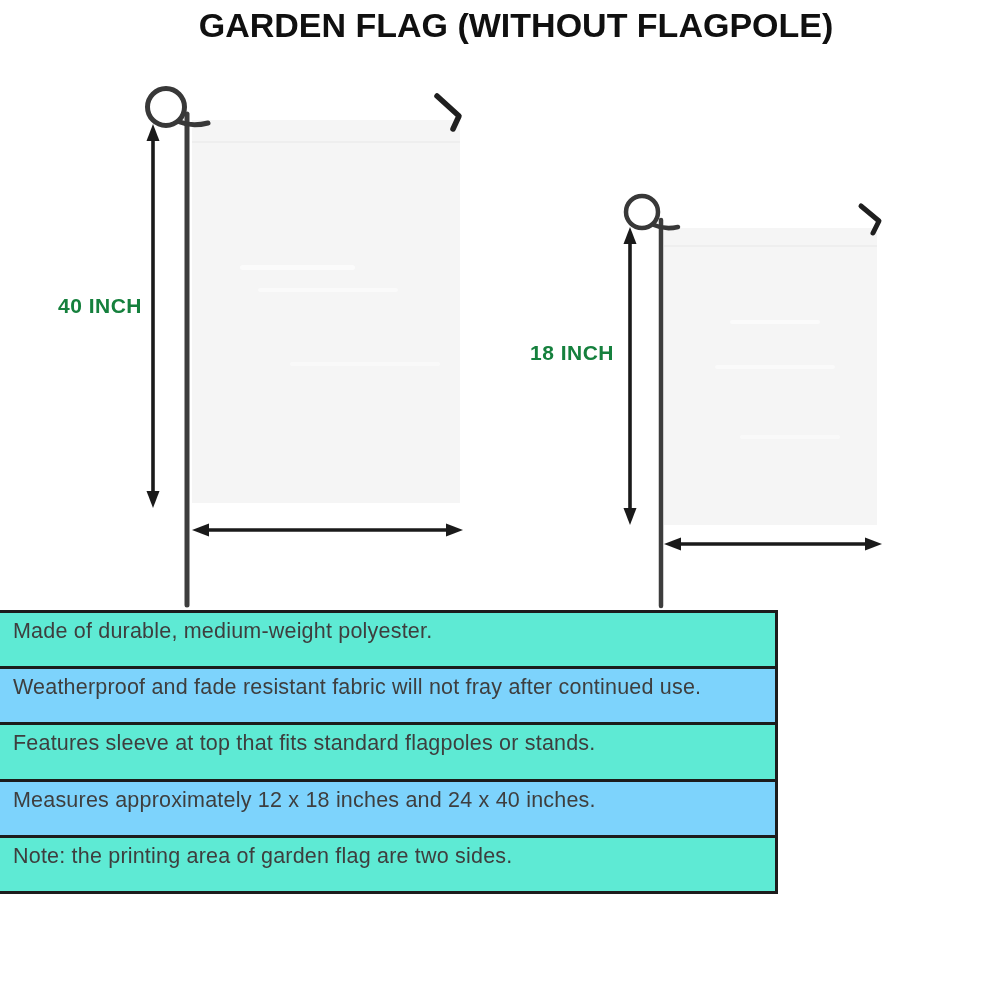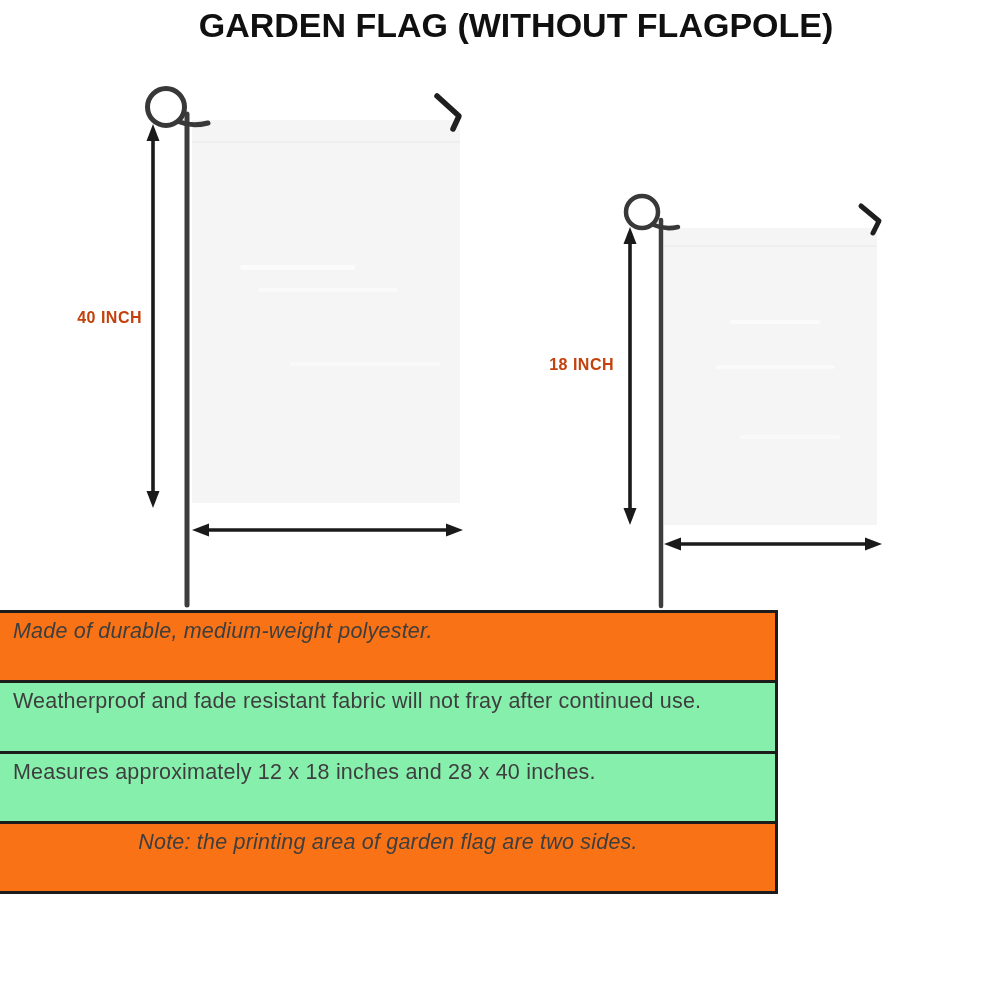--- a/index.html
+++ b/index.html
@@ -7,40 +7,40 @@
     position:relative;width:1000px;height:1000px;background:#ffffff;overflow:hidden;
     font-family:"Liberation Sans","DejaVu Sans",sans-serif;
   }
   
   .title-block{position:absolute;top:6px;left:0;width:1000px;text-align:center;color:#101010;padding-left:16px;}
   .title-line{font-weight:900;font-size:34px;line-height:38px;letter-spacing:0px;}
   
   .abs{position:absolute;}
   
   .dim-label{
-    position:absolute;font-weight:700;font-size:16px;color:#c2410c;letter-spacing:0.5px;margin-top:15px;
+    position:absolute;font-weight:700;font-size:21px;color:#15803d;letter-spacing:0.5px;
   }
   .dim-label.right{text-align:right;}
   .dim-label.center{text-align:center;}
   
   .feature-table{
     position:absolute;left:-4px;top:610px;width:782px;height:284px;
     border:3px solid #1c1c1c;box-sizing:border-box;
     display:flex;flex-direction:column;
   }
   .feature-row{
     flex:1 1 0;box-sizing:border-box;
     padding:6px 12px 0 14px;
     font-size:21.5px;color:#3e3e3e;letter-spacing:0.2px;
     border-bottom:3px solid #1c1c1c;
     overflow:hidden;white-space:nowrap;
   }
-  .feature-row:last-child{border-bottom:none;text-align:center;}
-  .row-shaded{background:#f97316;font-style:italic;}
-  .row-plain{background:#86efac;}
+  .feature-row:last-child{border-bottom:none;}
+  .row-shaded{background:#5eead4;}
+  .row-plain{background:#7dd3fc;}
 </style>
 </head>
 <body>
 
 <div id="stage">
 
   <div class="title-block">
     <div class="title-line">GARDEN FLAG (WITHOUT FLAGPOLE)</div>
   </div>
 
@@ -99,17 +99,18 @@
 
   <svg class="abs" style="left:663px;top:531px;" width="220" height="26" viewBox="0 0 220 26">
     <path d="M14,13 L206,13" stroke="#1a1a1a" stroke-width="3.6"></path>
     <polygon points="1,13 18,6.5 18,19.5" fill="#1a1a1a"></polygon>
     <polygon points="219,13 202,6.5 202,19.5" fill="#1a1a1a"></polygon>
   </svg>
 
   <div class="feature-table">
     <div class="feature-row row-shaded">Made of durable, medium-weight polyester.</div>
     <div class="feature-row row-plain">Weatherproof and fade resistant fabric will not fray after continued use.</div>
-    <div class="feature-row row-plain">Measures approximately 12 x 18 inches and 28 x 40 inches.</div>
+    <div class="feature-row row-shaded">Features sleeve at top that fits standard flagpoles or stands.</div>
+    <div class="feature-row row-plain">Measures approximately 12 x 18 inches and 24 x 40 inches.</div>
     <div class="feature-row row-shaded">Note: the printing area of garden flag are two sides.</div>
   </div>
 
 </div>
 
 </body></html>

